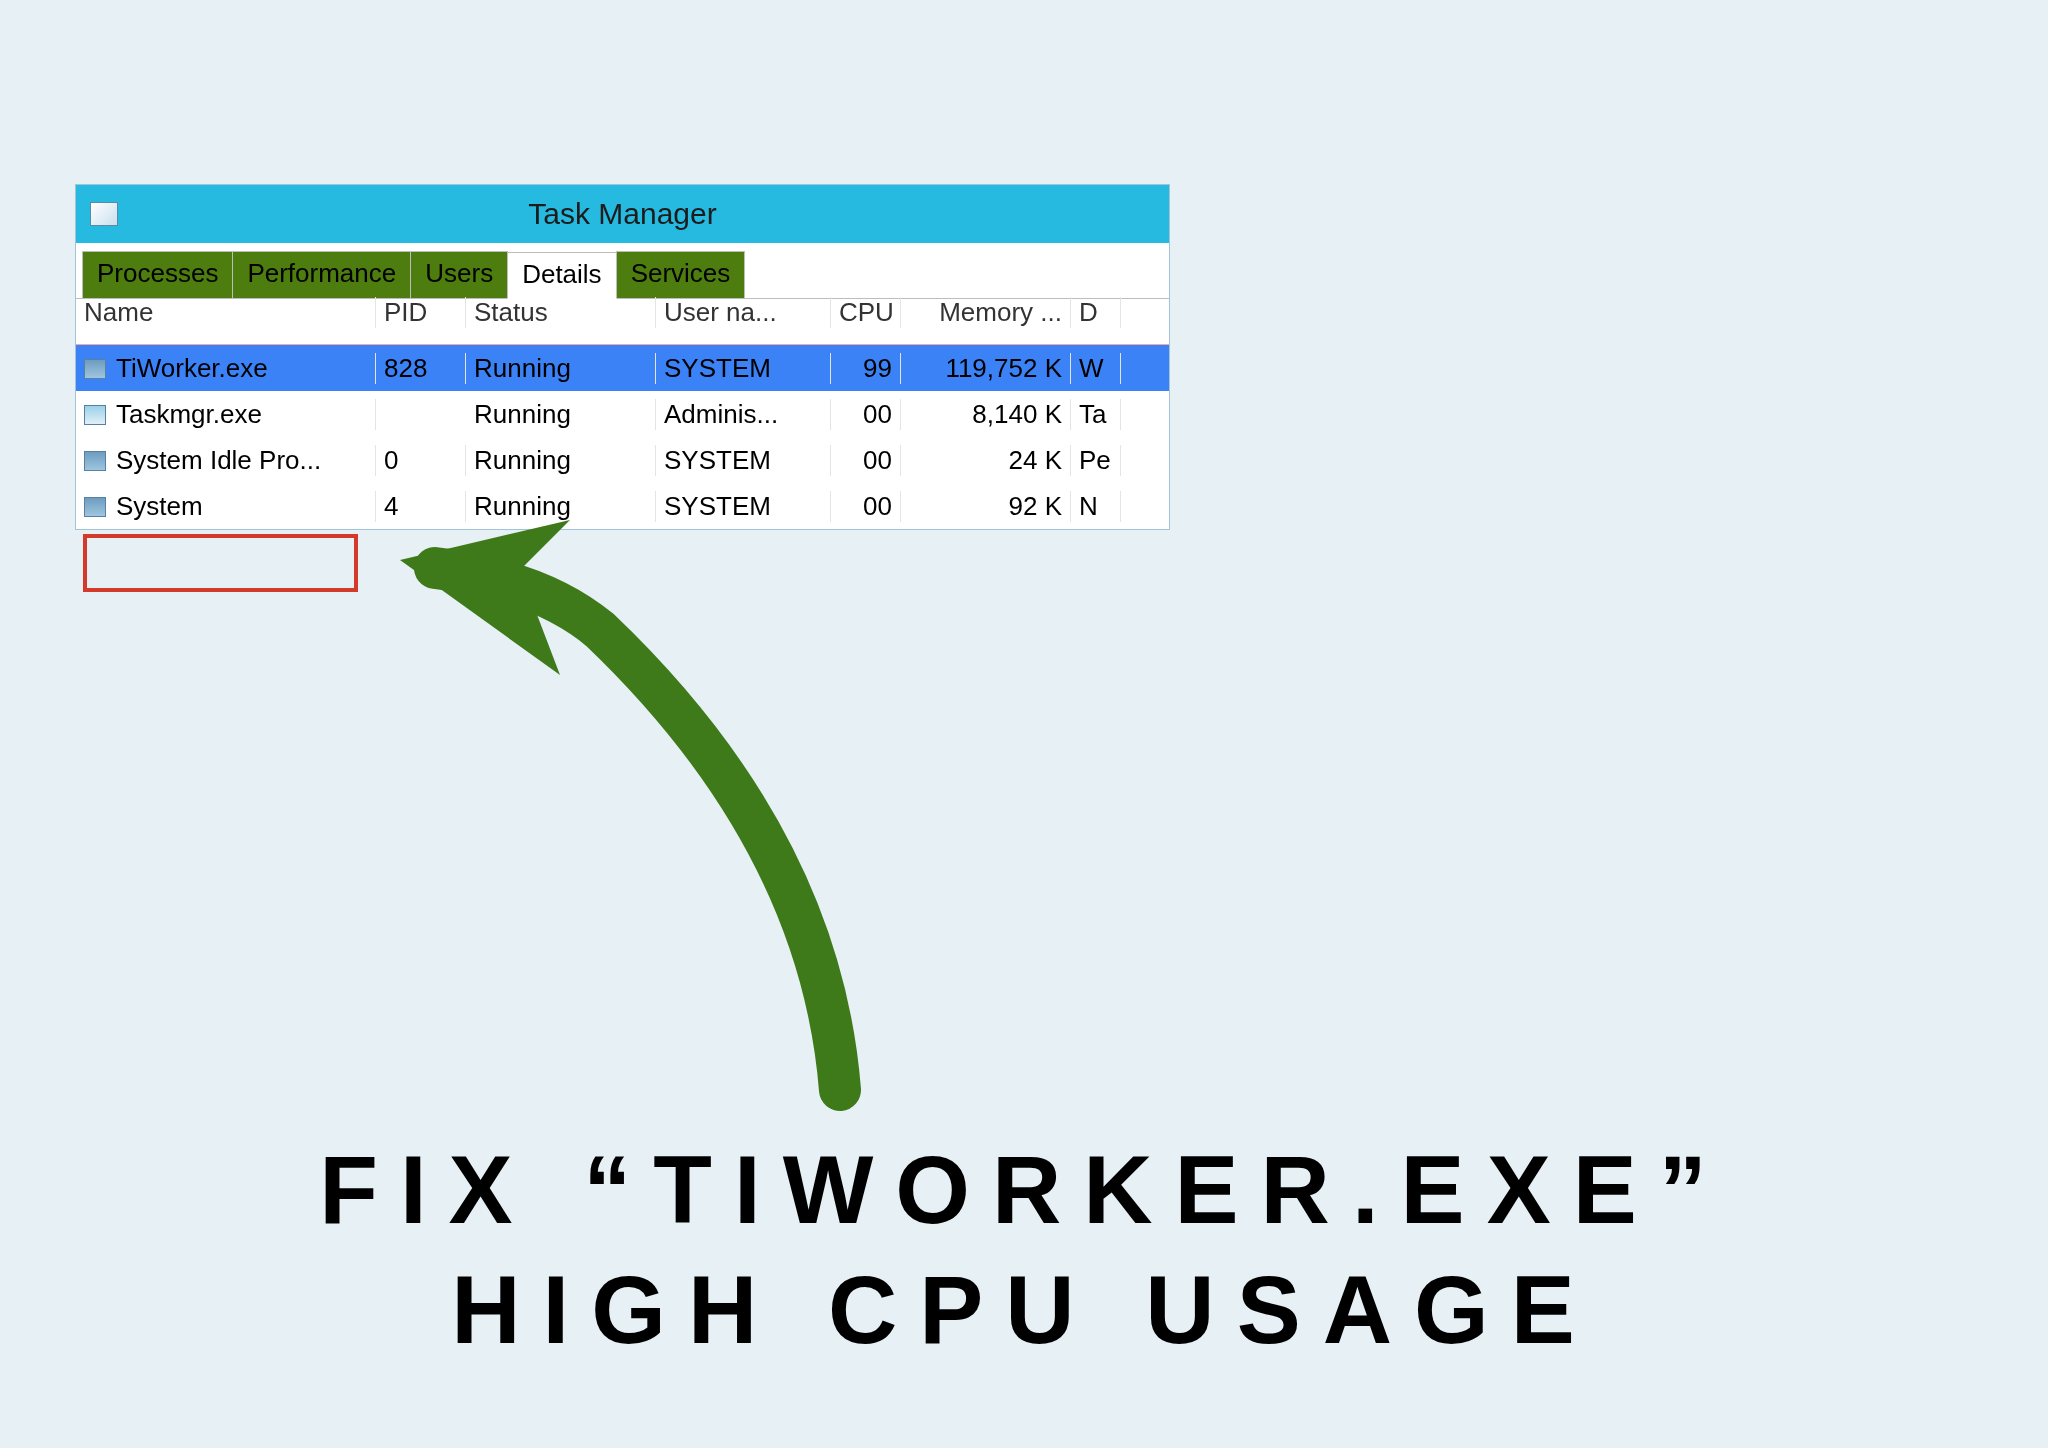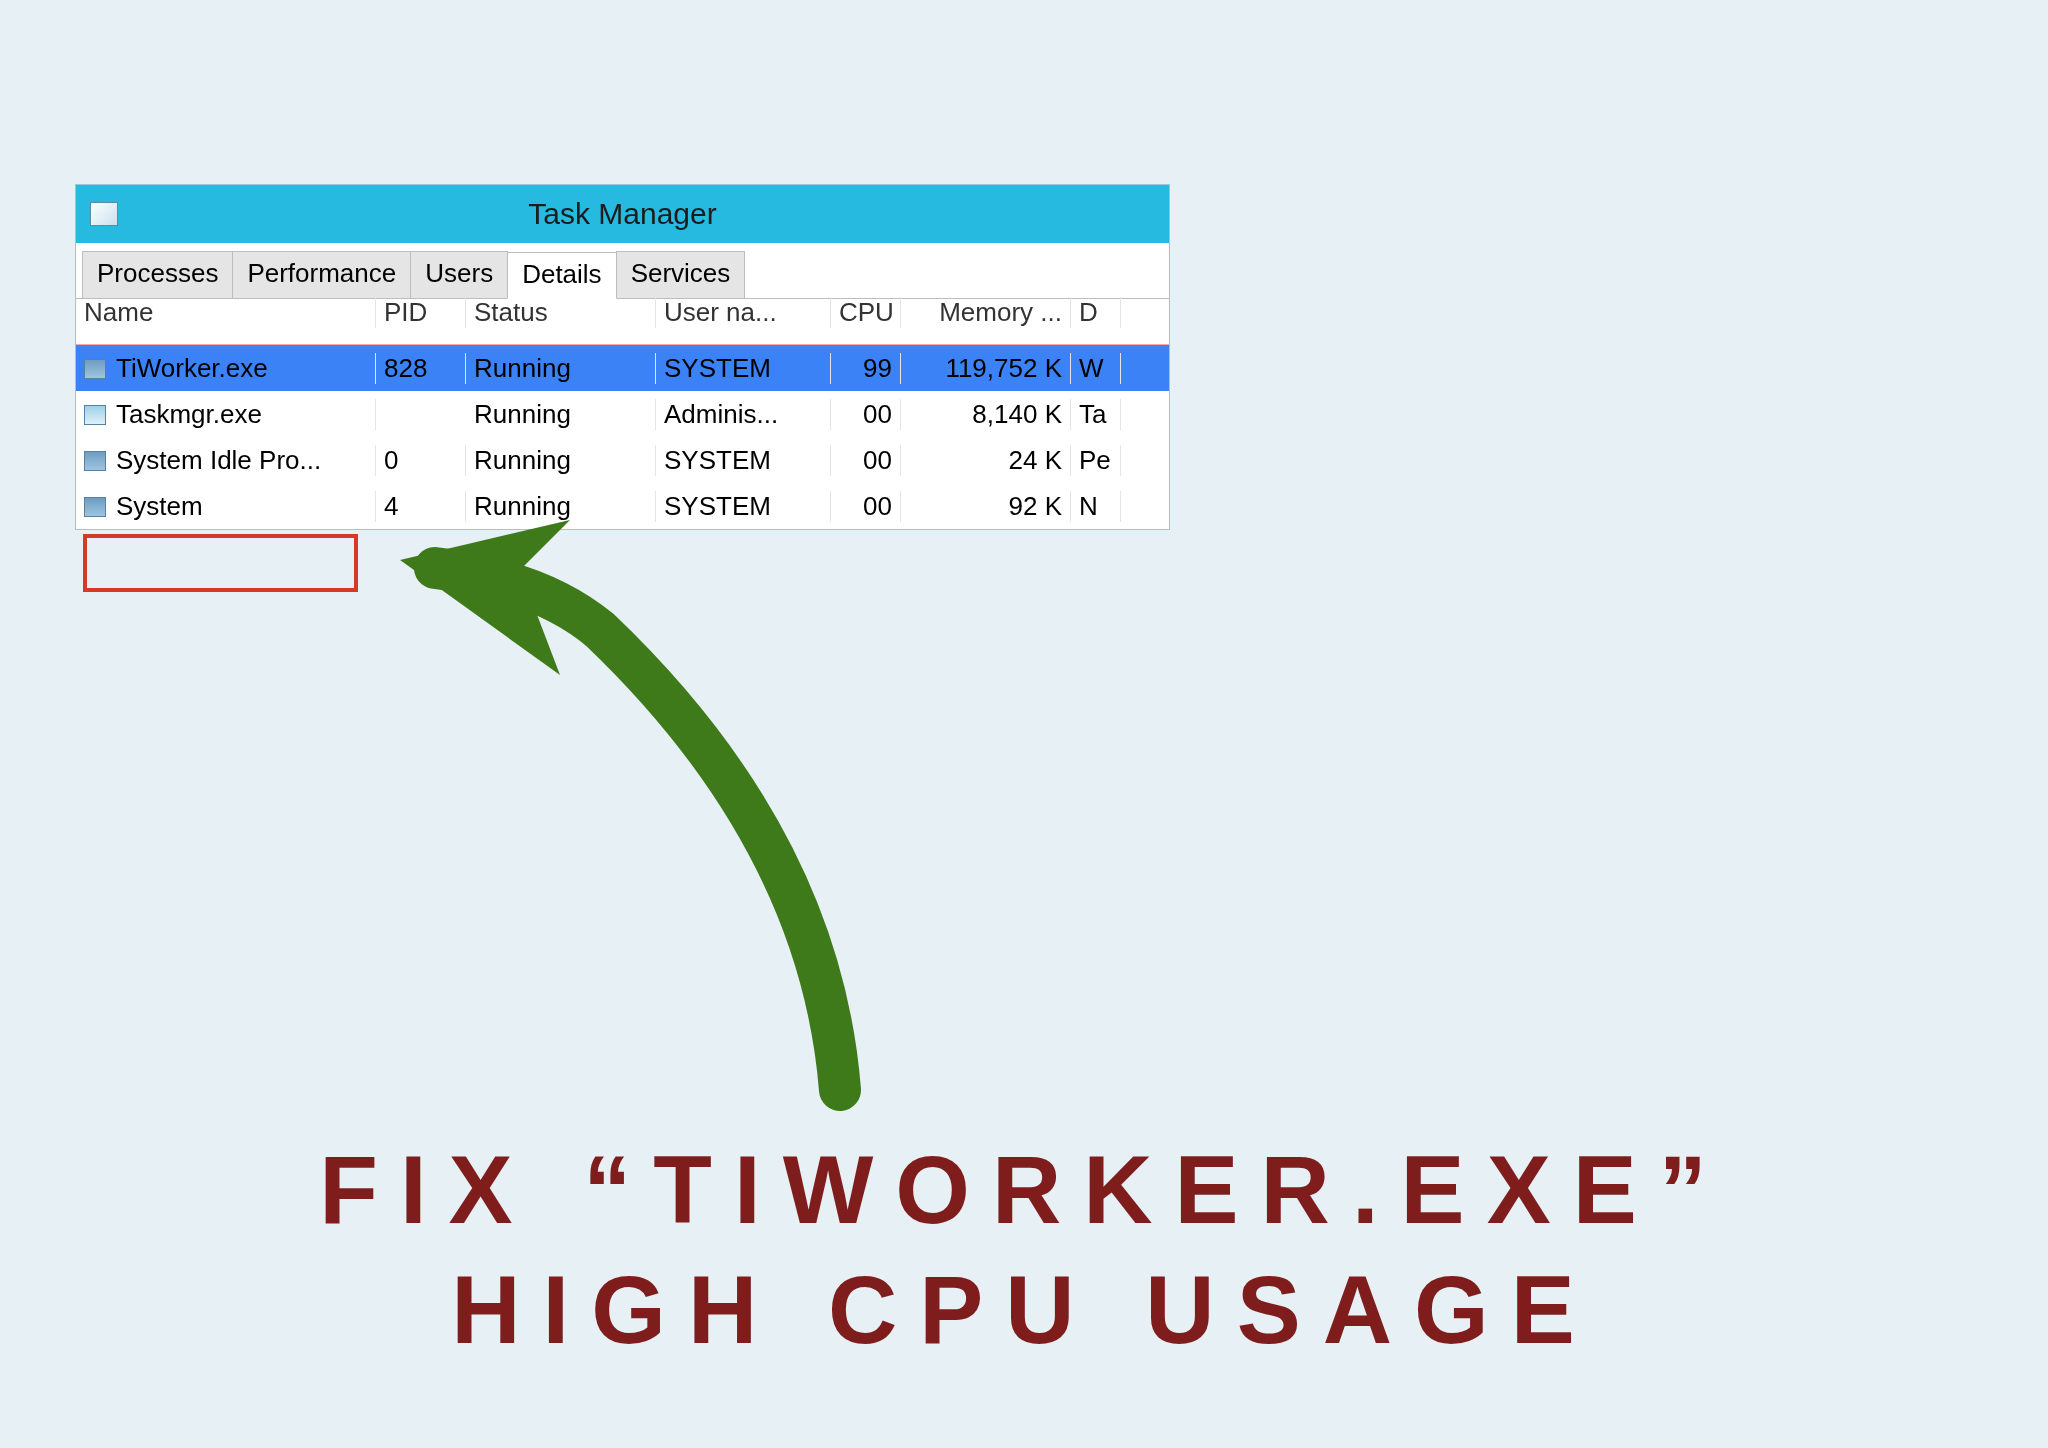--- a/index.html
+++ b/index.html
@@ -58,21 +58,21 @@
     display: flex;
     padding: 8px 6px 0 6px;
     border-bottom: 1px solid #bdbdbd;
     background: #fff;
   }
   .tab {
     padding: 6px 14px 8px 14px;
     font-size: 26px;
     border: 1px solid #bdbdbd;
     border-bottom: none;
-    background: #e5e5e5;
+    background: #4d7c0f;
     margin-right: -1px;
     cursor: default;
   }
   .tab.active {
     background: #ffffff;
     position: relative;
     top: 1px;
     border-bottom: 1px solid #fff;
   }
   .table {
@@ -130,21 +130,21 @@
   }
   .headline {
     position: absolute;
     left: 0;
     width: 2048px;
     text-align: center;
     font-family: "Arial Black","Segoe UI",sans-serif;
     font-weight: 900;
     font-size: 96px;
     letter-spacing: 22px;
-    color: #7f1d1d;
+    color: #000000;
     line-height: 1.25;
   }
 </style>
 </head>
 <body>
 
 <div class="taskmgr-window">
   <div class="titlebar">
     <div class="app-icon"></div>
     <div class="title">Task Manager</div>

